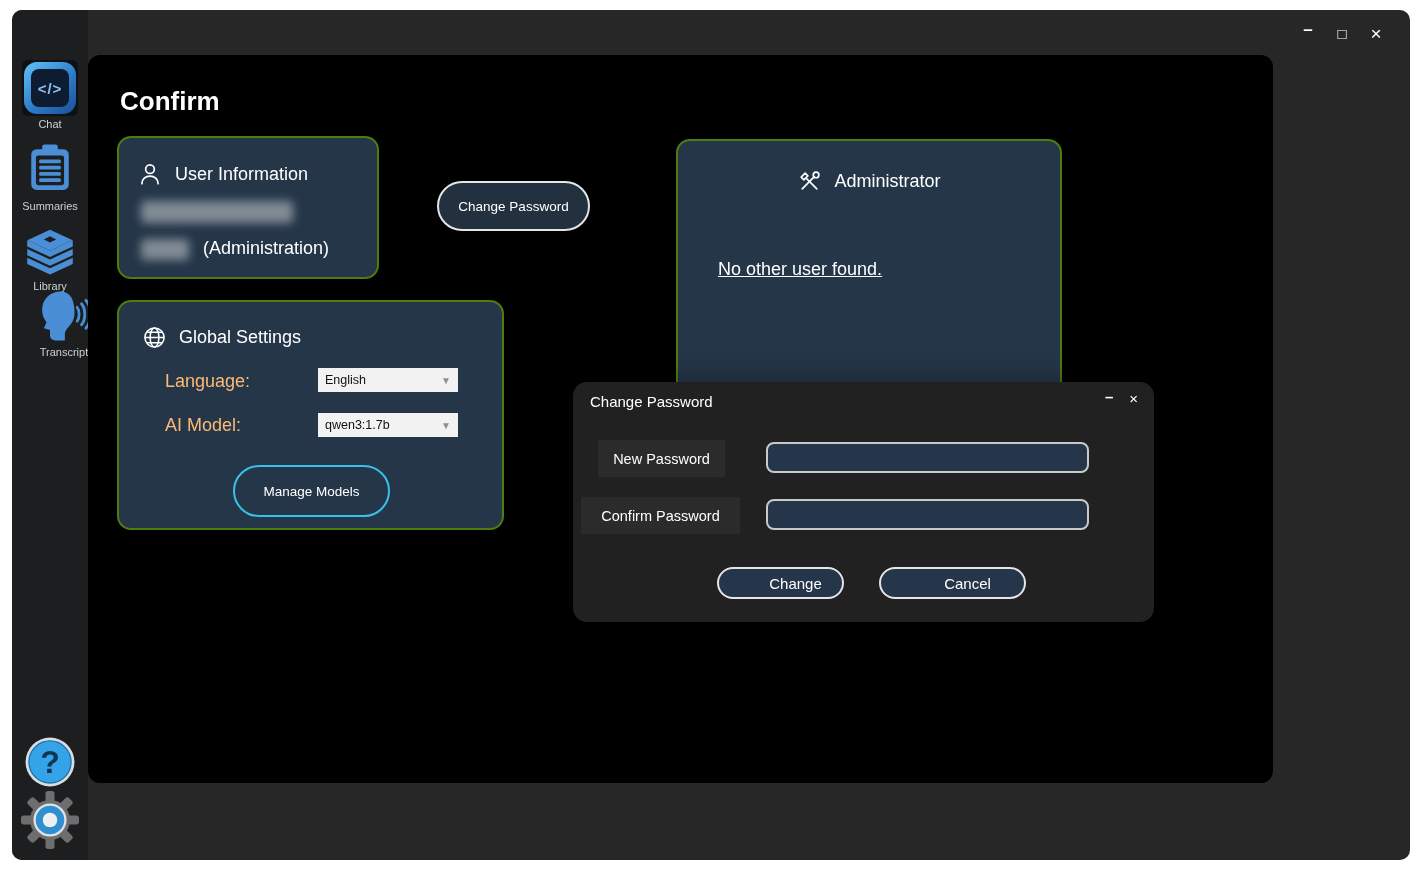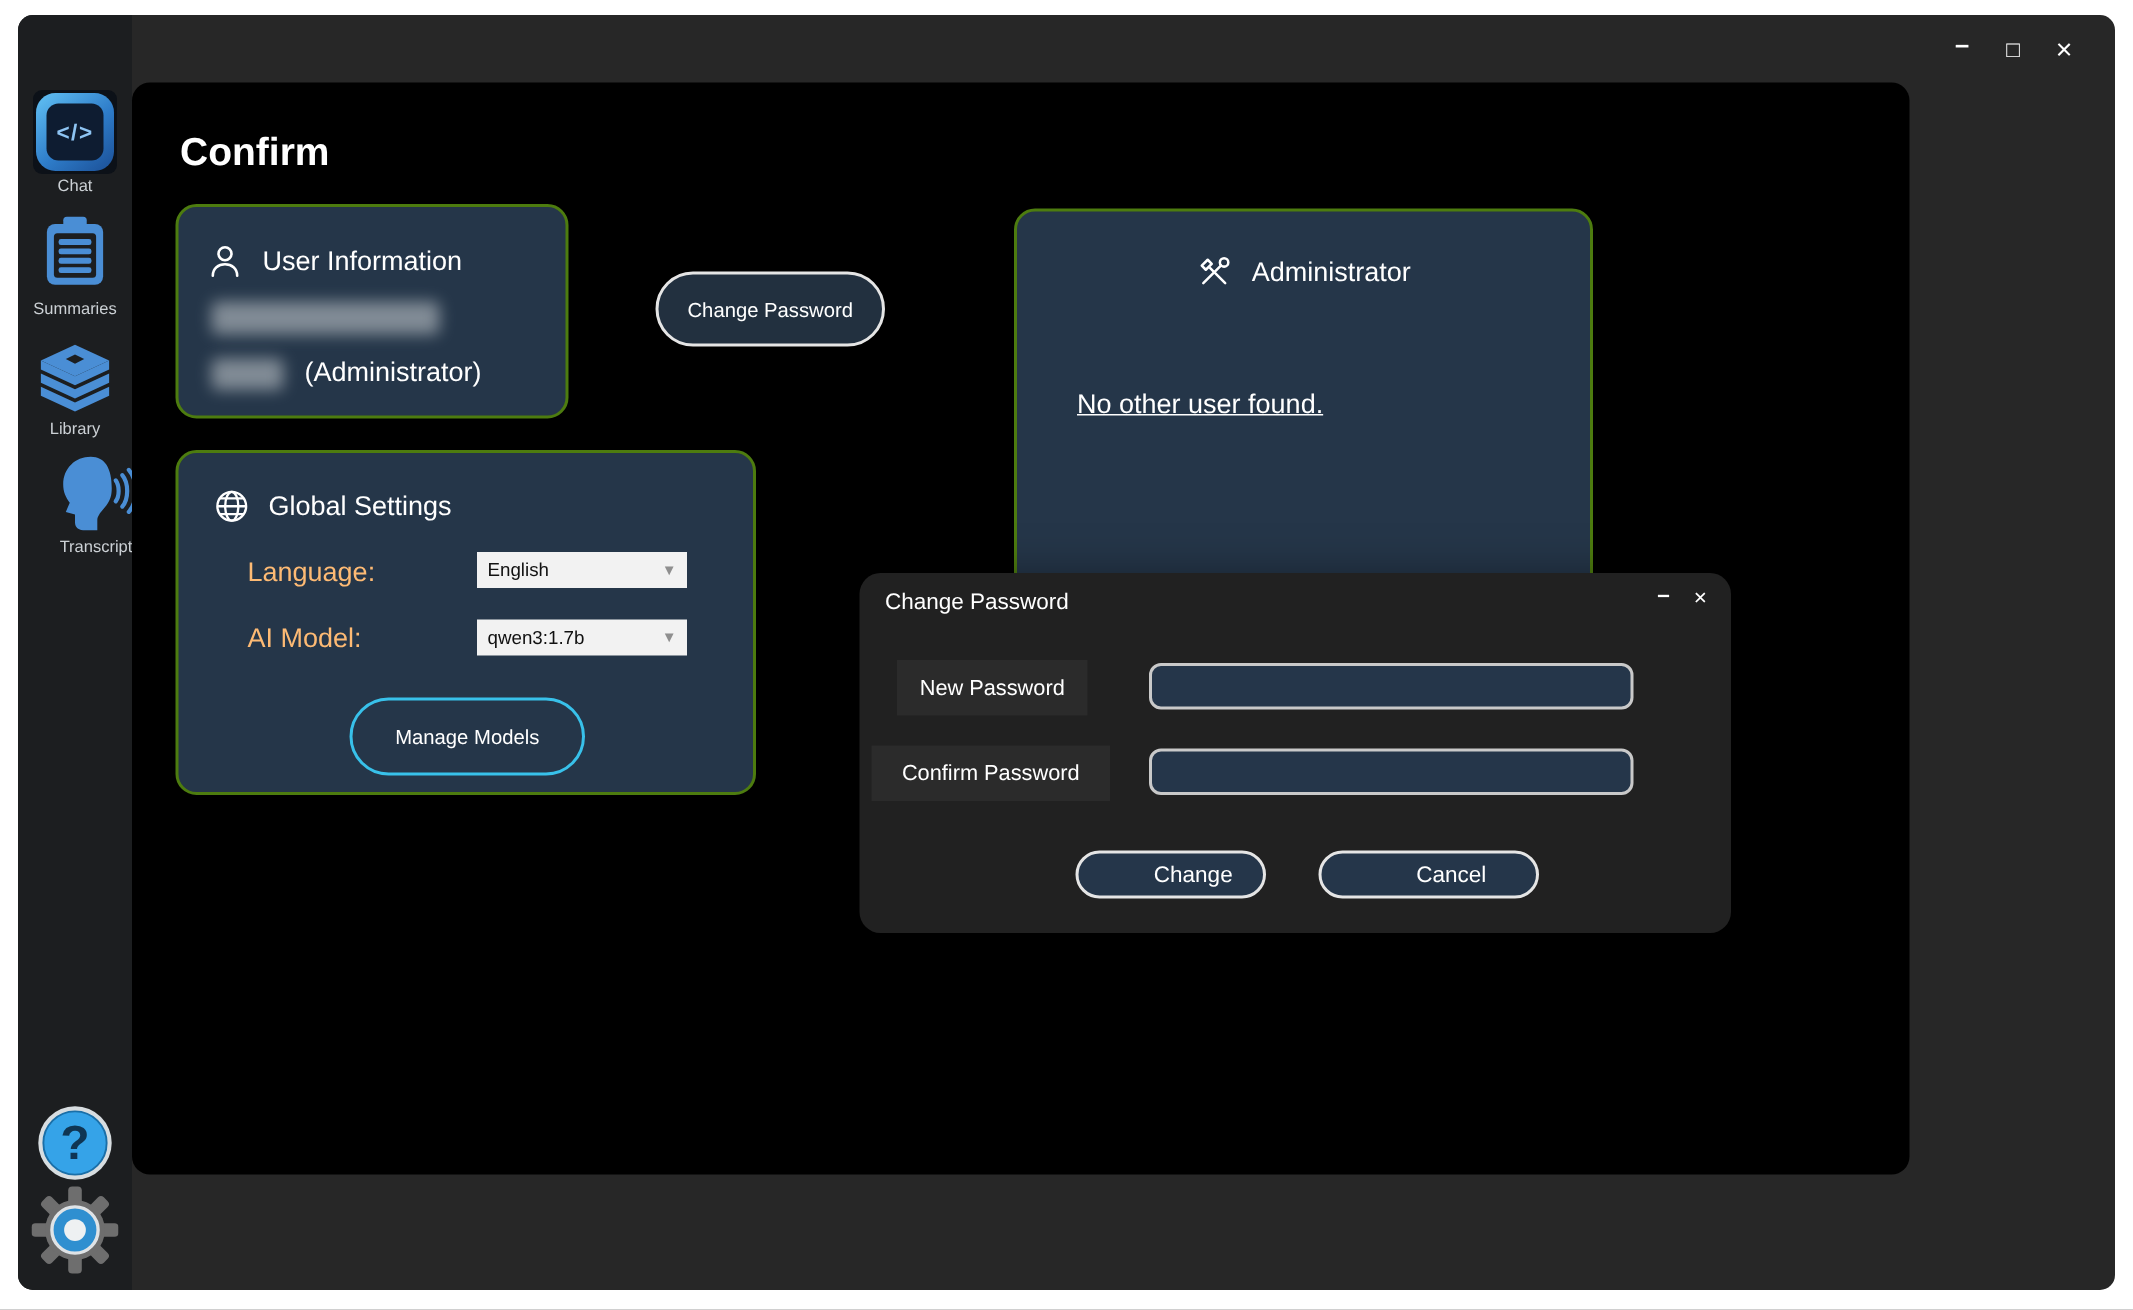--- a/index.html
+++ b/index.html
@@ -134,21 +134,21 @@
               <path d="M6 32 L32 44 L58 32 L58 39 L32 51 L6 39 Z"></path>
               <path d="M6 22 L32 34 L58 22 L58 29 L32 41 L6 29 Z"></path>
               <path d="M6 22 L32 10 L58 22 L32 34 Z"></path>
             </g>
             <path d="M25 21 L32 17.5 L39 21 L32 24.5 Z" fill="#1c1e20"></path>
           </svg>
         </span>
         <div class="side-label">Library</div>
       </div>
 
-      <div class="side-item" style="top:291px;padding-left:28px;">
+      <div class="side-item" style="top:278px;padding-left:28px;">
         <span>
           <svg viewBox="0 0 64 64" width="56" height="56">
             <path fill="#4a8ed5" d="M28 4C16 4 7 13 7 25c0 6 2 10 5 14l-3 7 7 2v6c0 4 3 6 8 6h9v-8c0-2 1-3 2-5l5-6c3-4 4-8 4-13C44 13 39 4 28 4z"></path>
             <g stroke="#4a8ed5" stroke-width="3.2" fill="none" stroke-linecap="round">
               <path d="M47 22c3 4 3 12 0 16"></path>
               <path d="M52 18c5 6 5 18 0 24"></path>
               <path d="M57 14c7 8 7 24 0 32"></path>
             </g>
           </svg>
         </span>
@@ -198,21 +198,21 @@
           <span>
             <svg viewBox="0 0 24 24" width="26" height="28" fill="none" stroke="#ffffff" stroke-width="1.6" stroke-linecap="round">
               <circle cx="12" cy="7.5" r="4"></circle>
               <path d="M4.5 21c0-4.5 3.4-7 7.5-7s7.5 2.5 7.5 7"></path>
             </svg>
           </span>
           <span>User Information</span>
         </div>
         <div class="blur-block blur-1"></div>
         <div class="blur-block blur-2"></div>
-        <div class="role-text">(Administrator)</div>
+        <div class="role-text">(Administration)</div>
       </div>
 
       <div class="pill-btn btn-change-password">Change Password</div>
 
       <div class="panel panel-admin">
         <div class="panel-header">
           <span>
             <svg viewBox="0 0 24 24" width="25" height="25" fill="none" stroke="#ffffff" stroke-width="1.6" stroke-linecap="round" stroke-linejoin="round">
               <circle cx="18.3" cy="5.7" r="2.7"></circle>
               <path d="M16.4 7.6 L5 19"></path>

